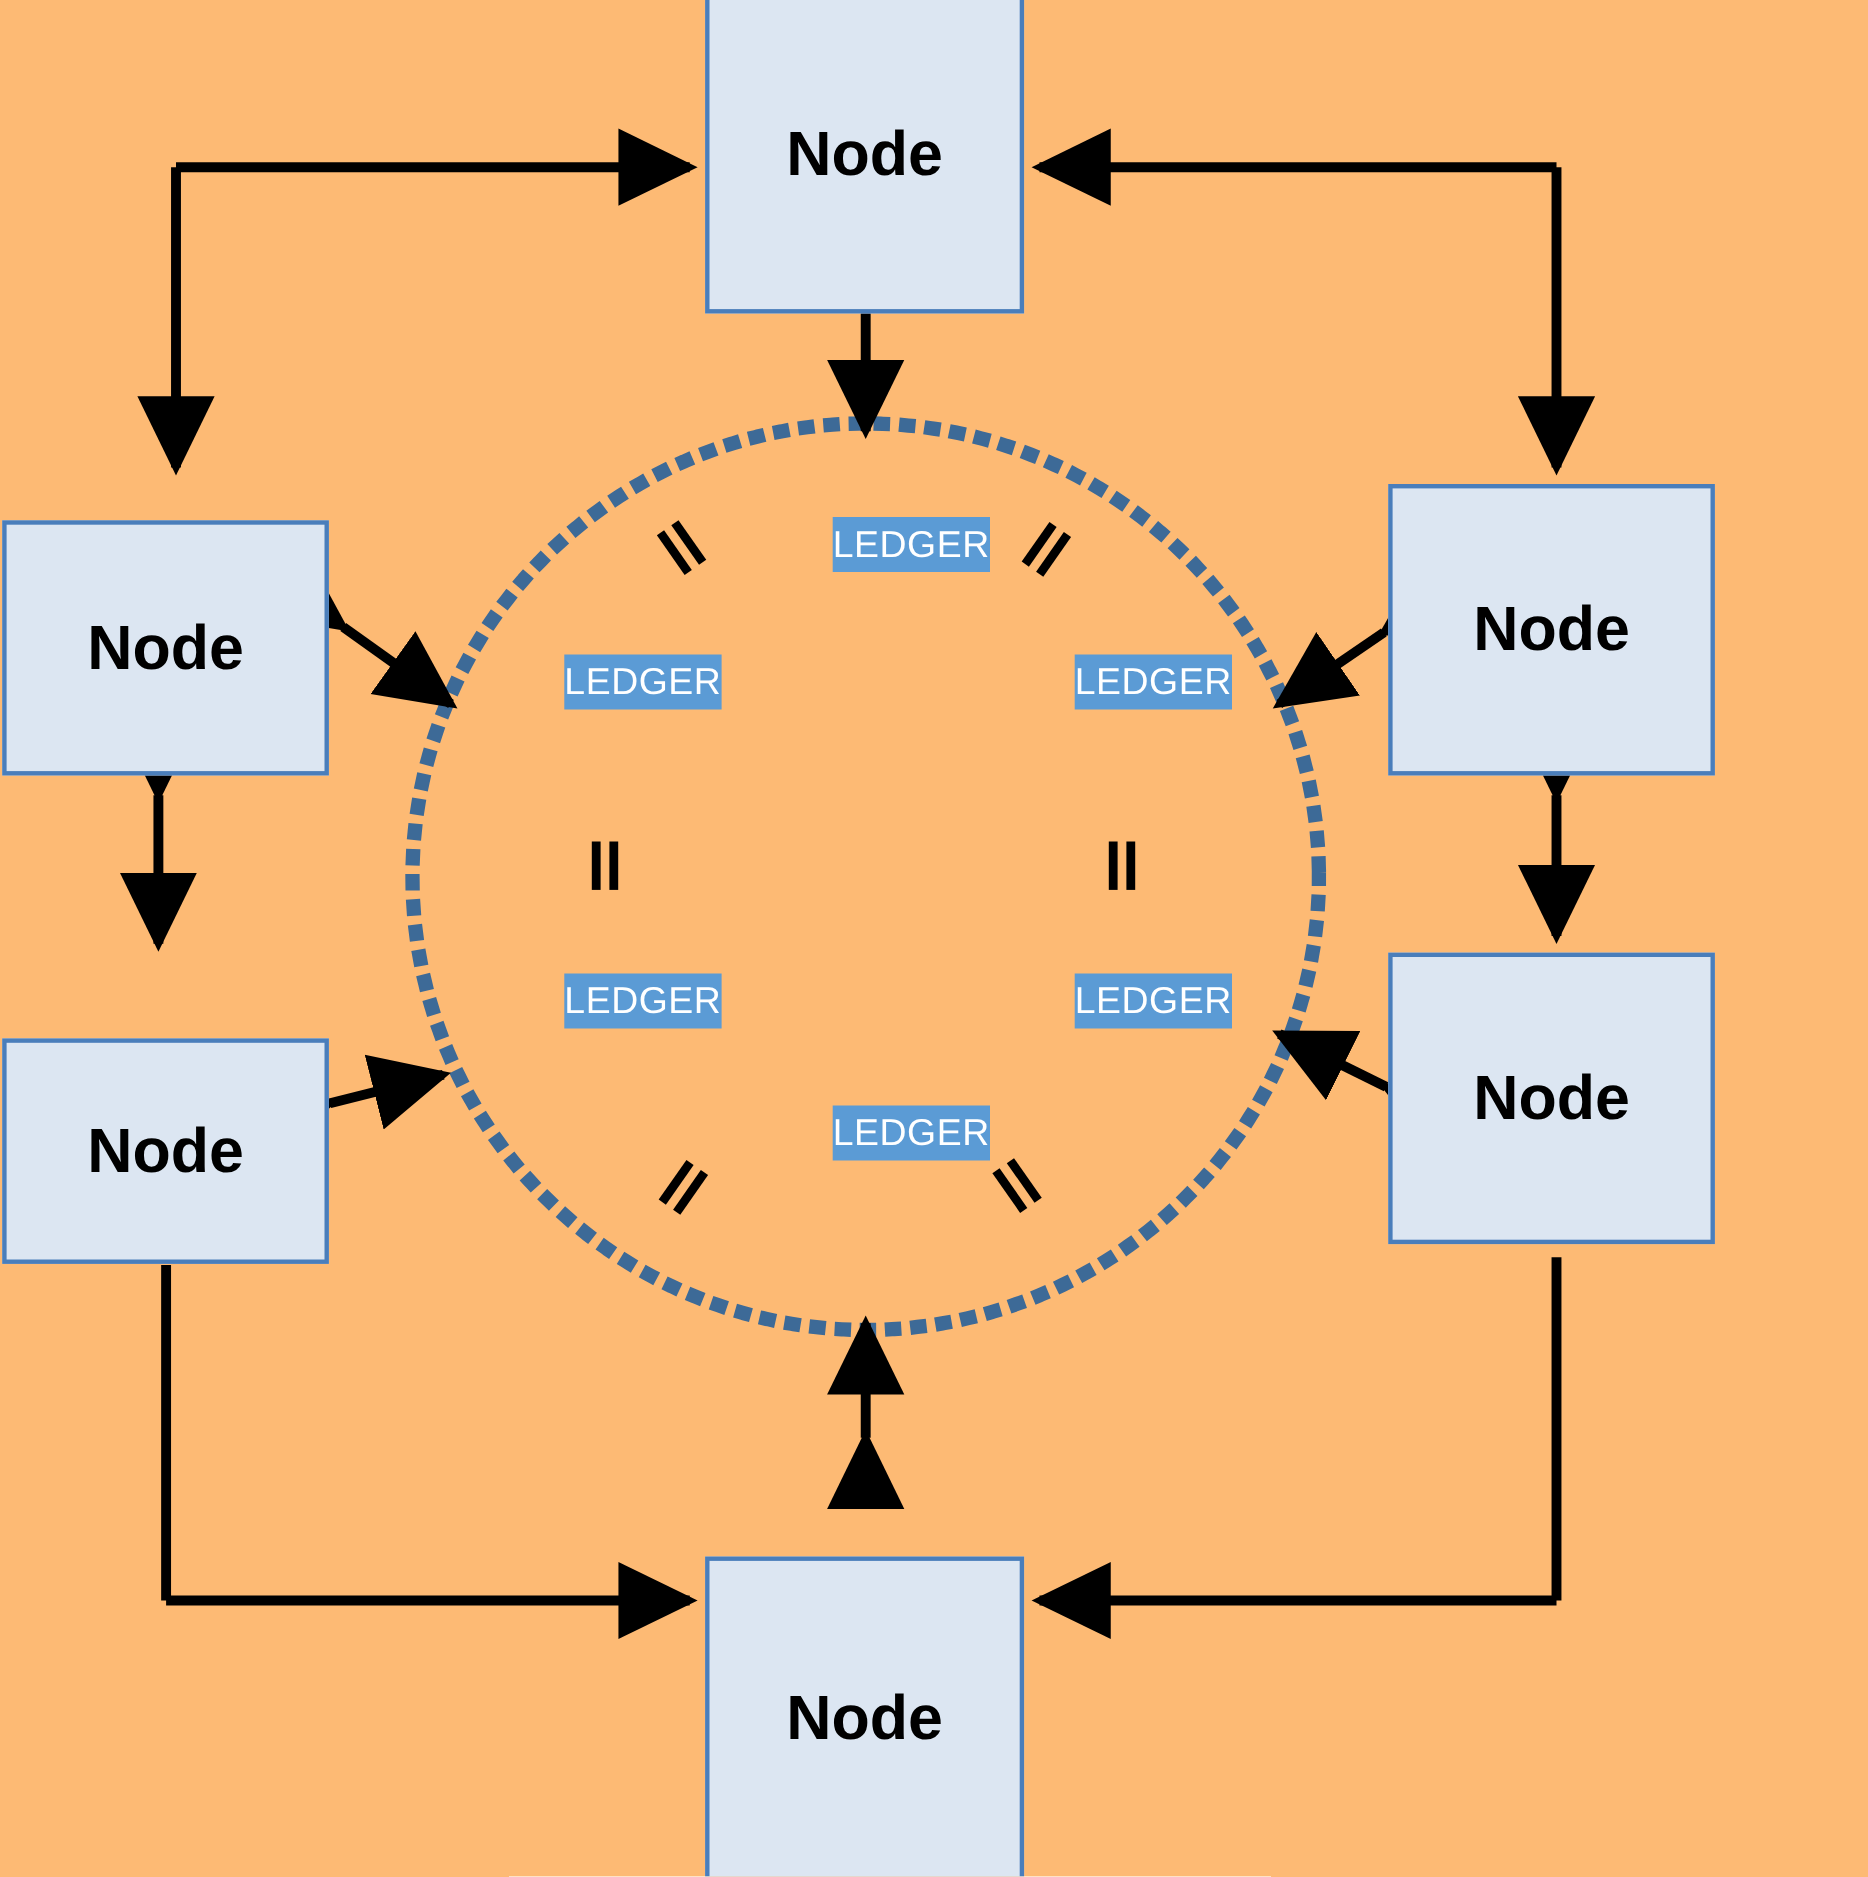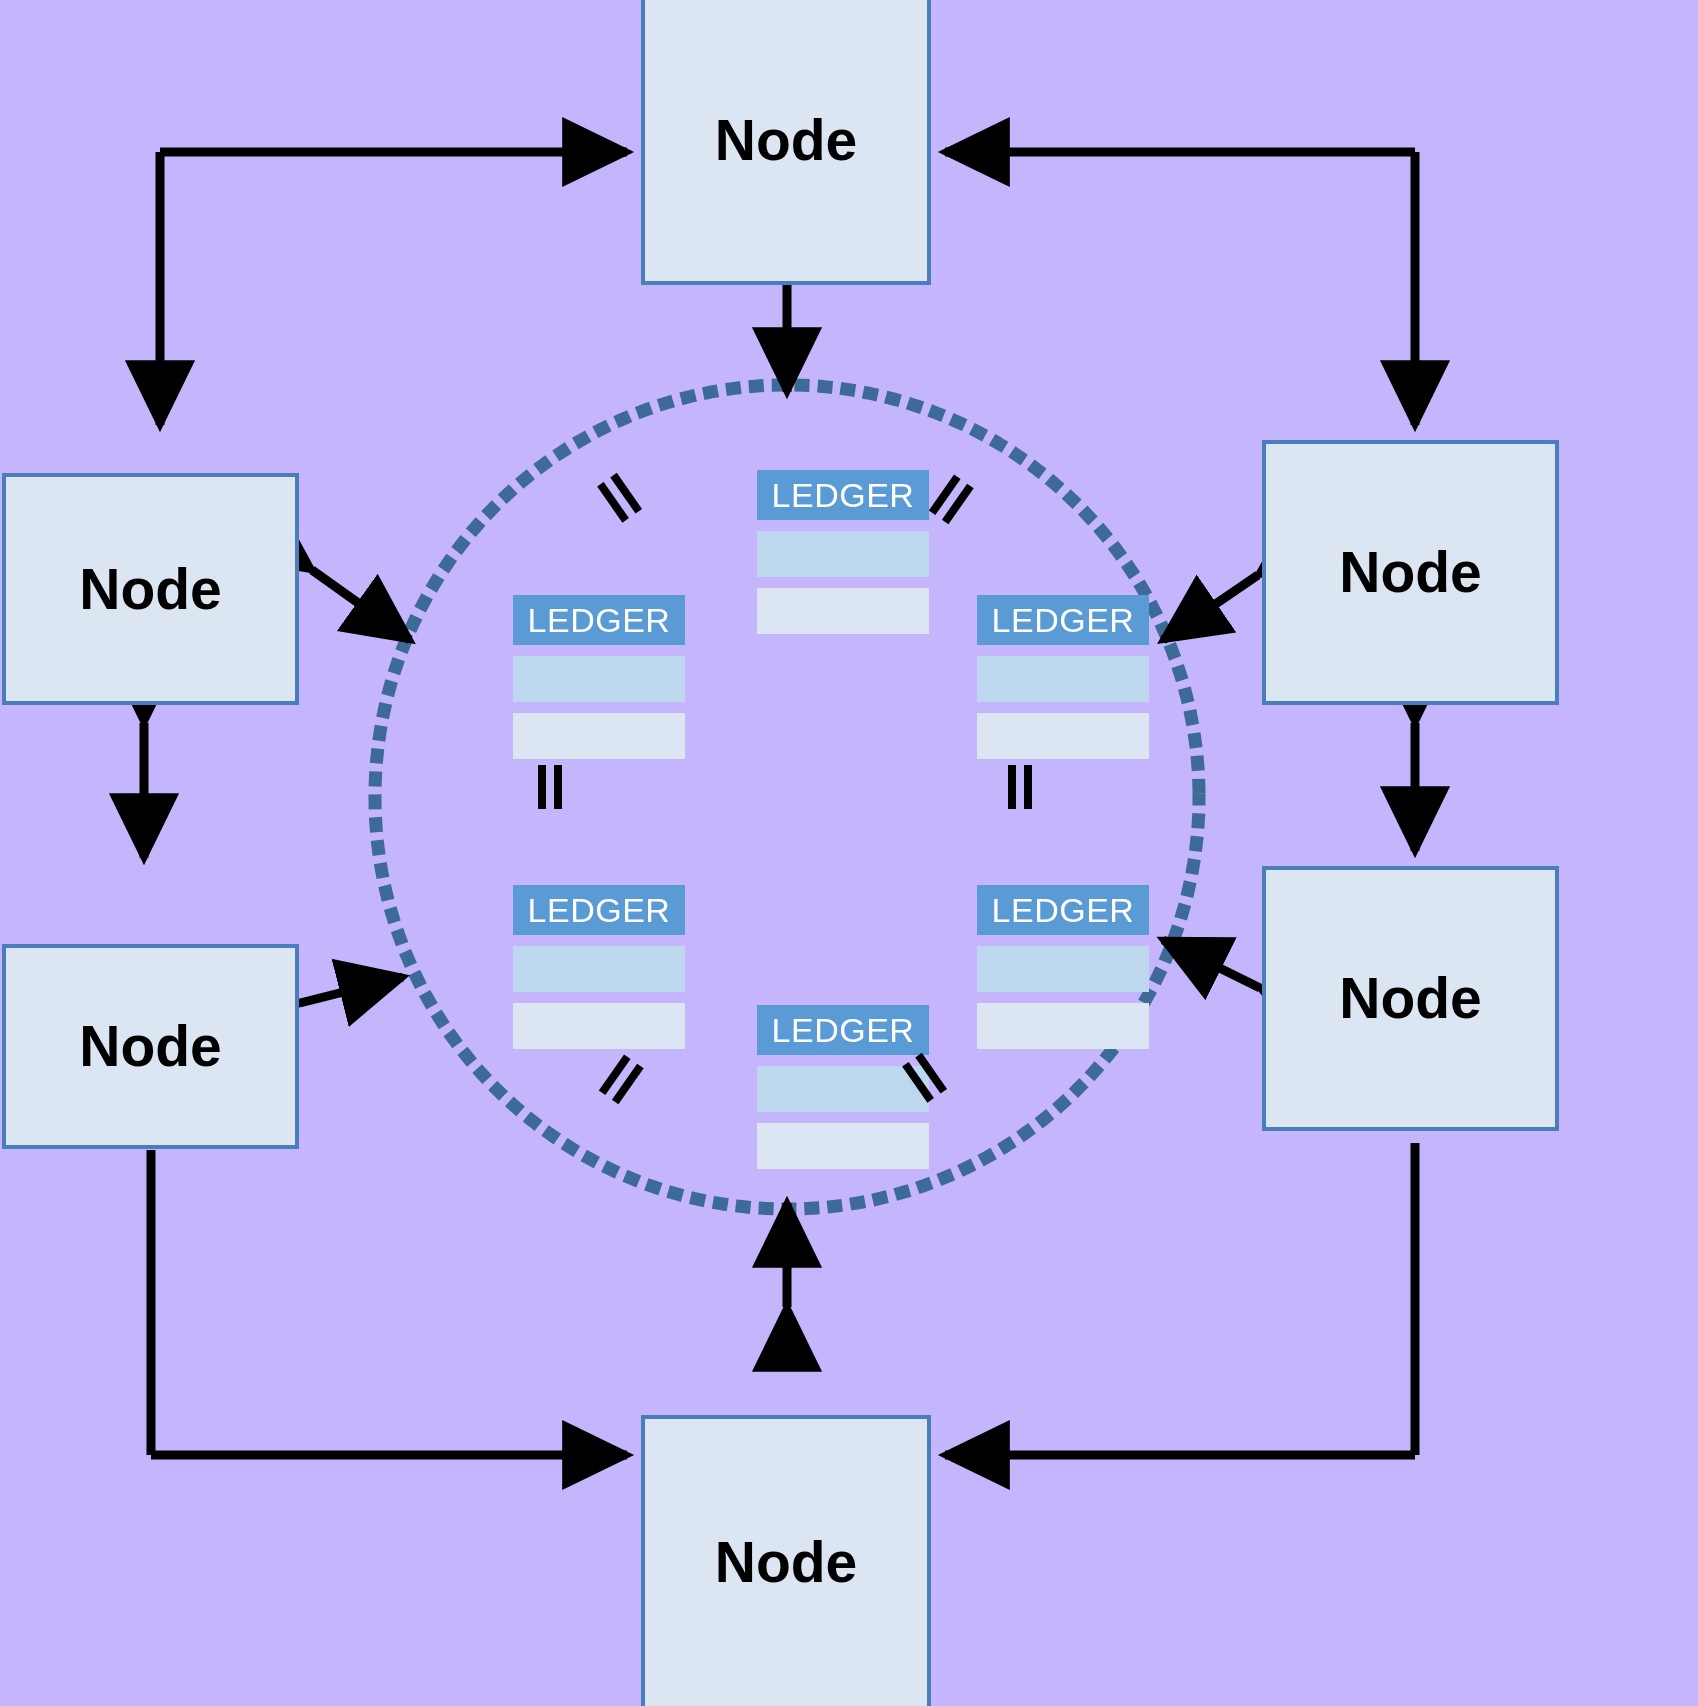--- a/index.html
+++ b/index.html
@@ -4,21 +4,21 @@
 <style>
   html, body {
     margin: 0;
     padding: 0;
     background: #ffffff;
   }
   #canvas {
     position: relative;
     width: 1698px;
     height: 1706px;
-    background: #c4b5fd;
+    background: #fdba74;
     font-family: "Liberation Sans", sans-serif;
     overflow: hidden;
   }
   
   .node {
     position: absolute;
     background: #dce6f2;
     border: 4px solid #4a7ebb;
     box-sizing: border-box;
     display: flex;
@@ -30,21 +30,21 @@
     font-weight: bold;
     font-size: 57px;
     color: #000000;
     letter-spacing: 0px;
     line-height: 1;
   }
   
   .ledger {
     position: absolute;
     display: flex;
-    flex-direction: column;
+    flex-direction: row;
     gap: 11px;
   }
   .ledger-head {
     background: #5b9bd5;
     color: #ffffff;
     font-size: 34px;
     font-family: "Liberation Sans", sans-serif;
     display: flex;
     align-items: center;
     justify-content: center;

